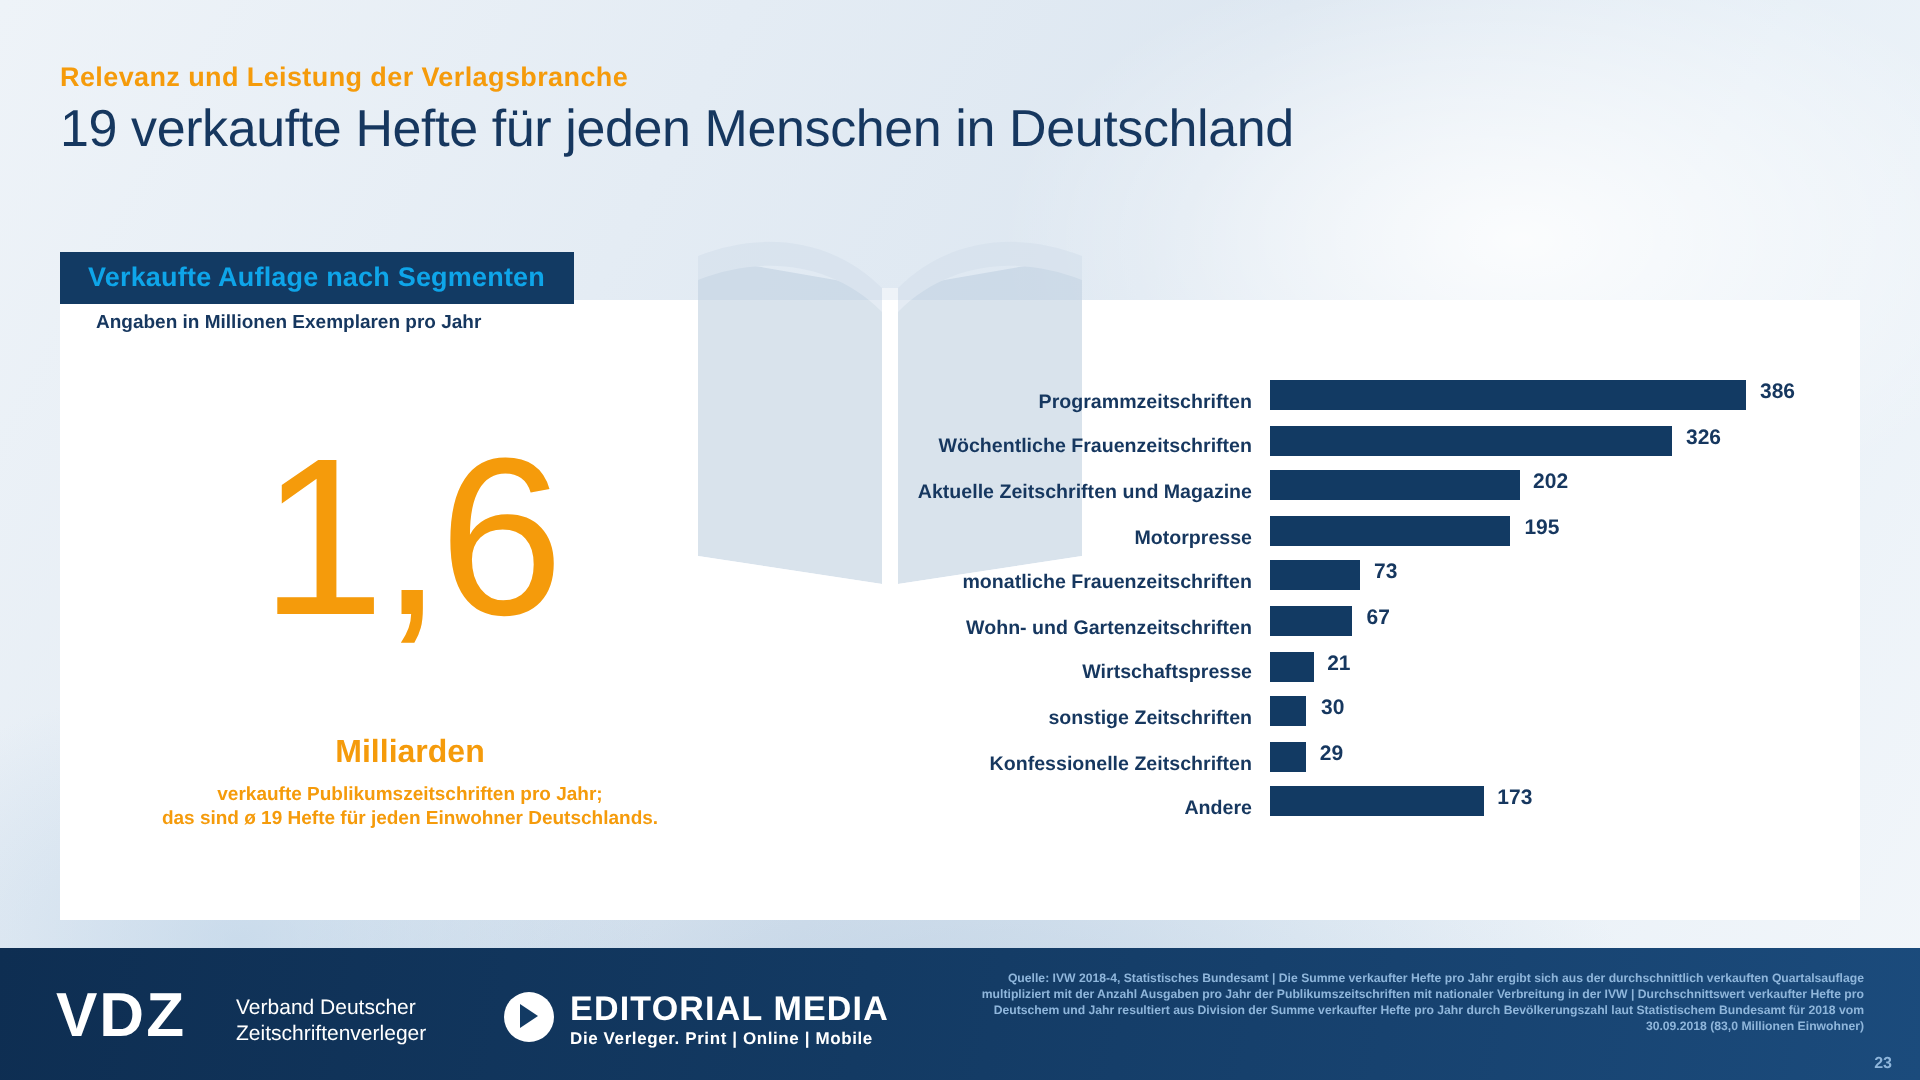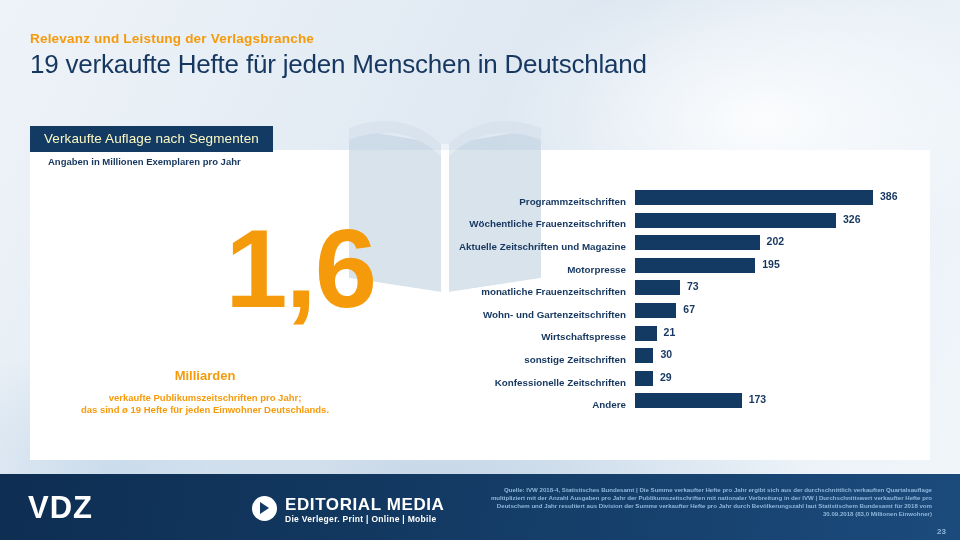--- a/index.html
+++ b/index.html
@@ -35,40 +35,40 @@
 
   
   .panel{
     position:absolute;left:30px;top:150px;width:900px;height:310px;
     background:#ffffff;
   }
 
   
   .banner{
     position:absolute;left:30px;top:126px;
-    background:#123A63;color:#fef9c3;
+    background:#123A63;color:#0ea5e9;
     padding:5px 14px 6px 14px;
-    font-size:13.5px;font-weight:400;letter-spacing:.1px;
+    font-size:13.5px;font-weight:700;letter-spacing:.1px;
     white-space:nowrap;
   }
   .subcaption{
     position:absolute;left:48px;top:156px;
     font-size:9.5px;color:#16375F;font-weight:600;white-space:nowrap;
   }
 
   
   .bignum{
     position:absolute;left:35px;top:215px;width:340px;
-    text-align:right;
-    font-size:112px;line-height:108px;font-weight:700;color:#F59B0B;
+    text-align:center;
+    font-size:112px;line-height:108px;font-weight:400;color:#F59B0B;
     letter-spacing:-2px;
   }
   .bigunit{
     position:absolute;left:35px;top:368px;width:340px;text-align:center;
-    font-size:13px;font-weight:700;color:#F59B0B;
+    font-size:16px;font-weight:700;color:#F59B0B;
   }
   .bigdesc{
     position:absolute;left:35px;top:392px;width:340px;text-align:center;
     font-size:9.5px;line-height:11.5px;font-weight:600;color:#F59B0B;
   }
 
   
   .chart{position:absolute;left:410px;top:190px;width:520px;height:255px;}
   .row{position:relative;height:22.6px;display:flex;align-items:center;margin-left:43px;}
   .rlabel{
@@ -219,20 +219,24 @@
         <div class="rlabel">Andere</div>
         <div class="rbarwrap">
           <div class="rbar" style="width: 106.668px; background: rgb(18, 58, 99);"></div>
           <div class="rval">173</div>
         </div>
       </div>
     </div>
 
   <div class="footer">
     <div class="vdz">VDZ</div>
+    <div class="vdztag">
+      <div>Verband Deutscher</div>
+      <div>Zeitschriftenverleger</div>
+    </div>
     <div class="em-logo">
       <div class="em-mark"></div>
       <div class="em-txt">
         <div class="em-name">EDITORIAL MEDIA</div>
         <div class="em-sub">Die Verleger. Print | Online | Mobile</div>
       </div>
     </div>
     <div class="source">Quelle: IVW 2018-4, Statistisches Bundesamt | Die Summe verkaufter Hefte pro Jahr ergibt sich aus der durchschnittlich verkauften Quartalsauflage multipliziert mit der Anzahl Ausgaben pro Jahr der Publikumszeitschriften mit nationaler Verbreitung in der IVW | Durchschnittswert verkaufter Hefte pro Deutschem und Jahr resultiert aus Division der Summe verkaufter Hefte pro Jahr durch Bevölkerungszahl laut Statistischem Bundesamt für 2018 vom 30.09.2018 (83,0 Millionen Einwohner)</div>
     <div class="pageno">23</div>
   </div>

